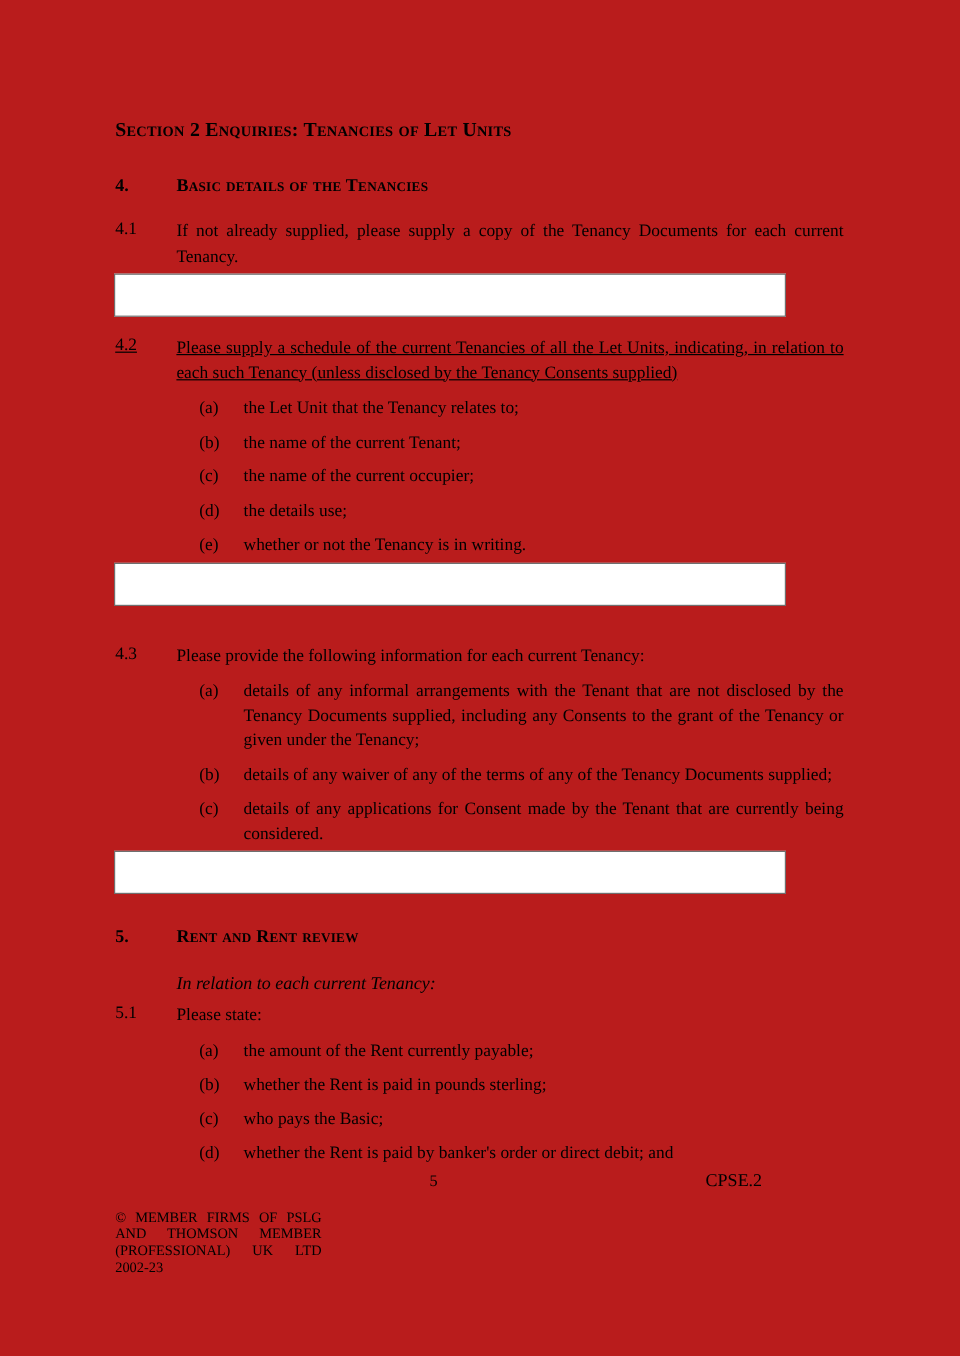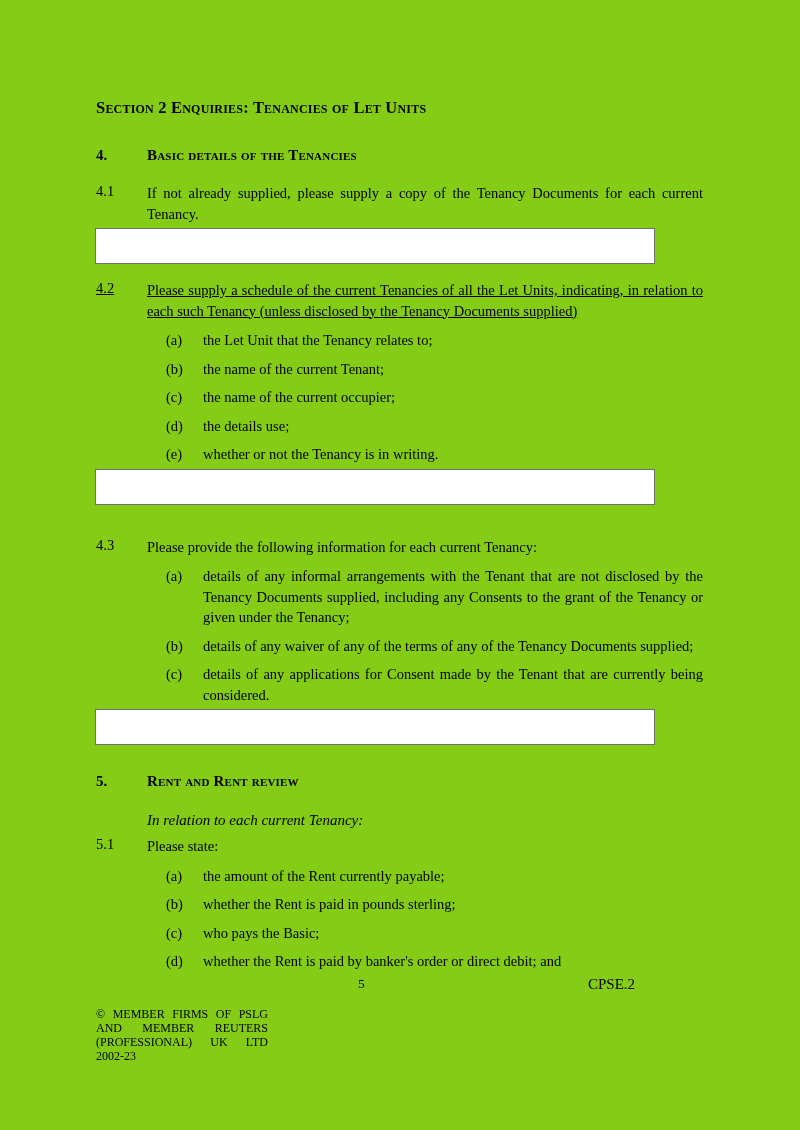--- a/index.html
+++ b/index.html
@@ -1,20 +1,20 @@
 <!DOCTYPE html>
 <html><head>
 <meta charset="utf-8">
 <style>
   html, body { margin: 0; padding: 0; background: #ffffff; }
   .page {
     position: relative;
     width: 800px;
     height: 1130px;
-    background: #84cc16;
+    background: #b91c1c;
     font-family: "Liberation Serif", "DejaVu Serif", serif;
     color: #000000;
     overflow: hidden;
   }
   .content {
     position: absolute;
     left: 96px;
     top: 0;
     width: 607px;
   }
@@ -102,21 +102,21 @@
 
     <div class="q para p41">
       <div class="num-col">4.1</div>
       <div class="q-body">If not already supplied, please supply a copy of the Tenancy Documents for each current Tenancy.</div>
     </div>
 
     <div class="answer-box box1"></div>
 
     <div class="q para p42">
       <div class="num-col">4.2</div>
-      <div class="q-body">Please supply a schedule of the current Tenancies of all the Let Units, indicating, in relation to each such Tenancy (unless disclosed by the Tenancy Documents supplied)</div>
+      <div class="q-body">Please supply a schedule of the current Tenancies of all the Let Units, indicating, in relation to each such Tenancy (unless disclosed by the Tenancy Consents supplied)</div>
     </div>
 
     <div class="sub-list">
       <div class="sub">
         <div class="sub-label">(a)</div>
         <div class="sub-text">the Let Unit that the Tenancy relates to;</div>
       </div>
       <div class="sub">
         <div class="sub-label">(b)</div>
         <div class="sub-text">the name of the current Tenant;</div>
@@ -190,17 +190,17 @@
       </div>
     </div>
 
   </div>
 
   <div class="footer-page-num">5</div>
   <div class="footer-doc-ref">CPSE.2</div>
 
   <div class="copyright">
     <div class="just">© MEMBER FIRMS OF PSLG</div>
-    <div class="just">AND MEMBER REUTERS</div>
+    <div class="just">AND THOMSON MEMBER</div>
     <div class="just">(PROFESSIONAL) UK LTD</div>
     <div>2002-23</div>
   </div>
 </div>
 
 </body></html>

